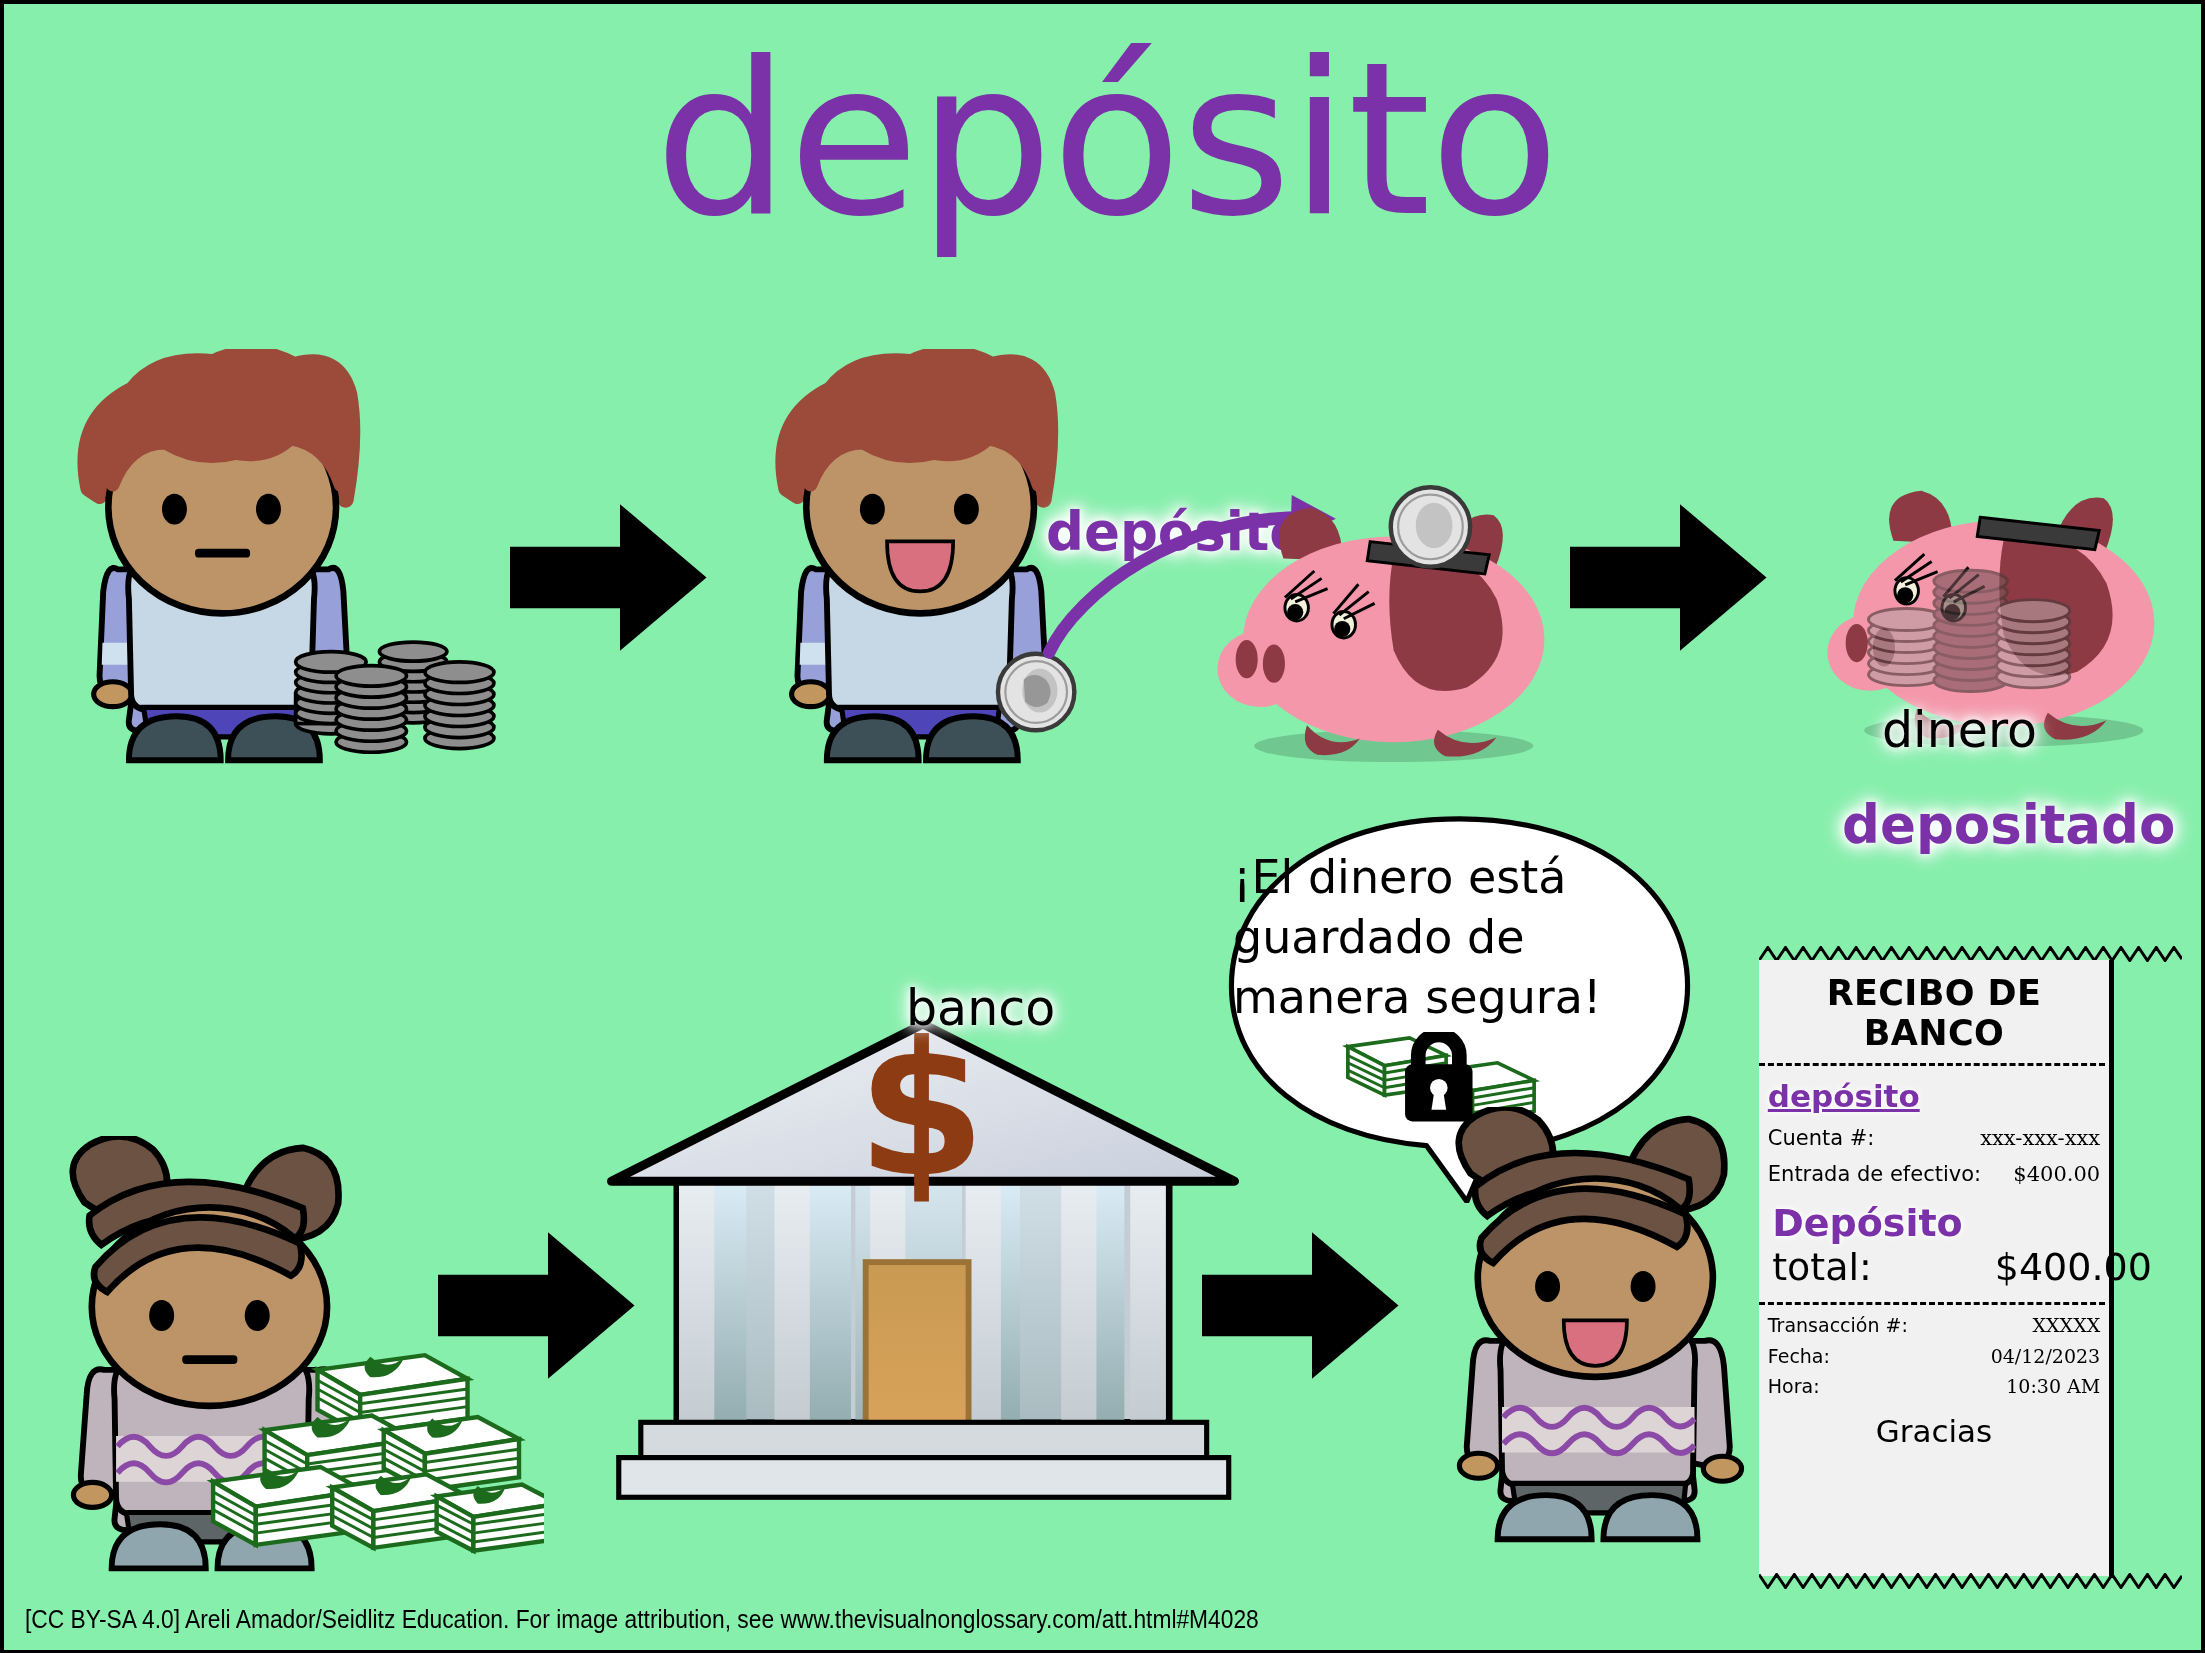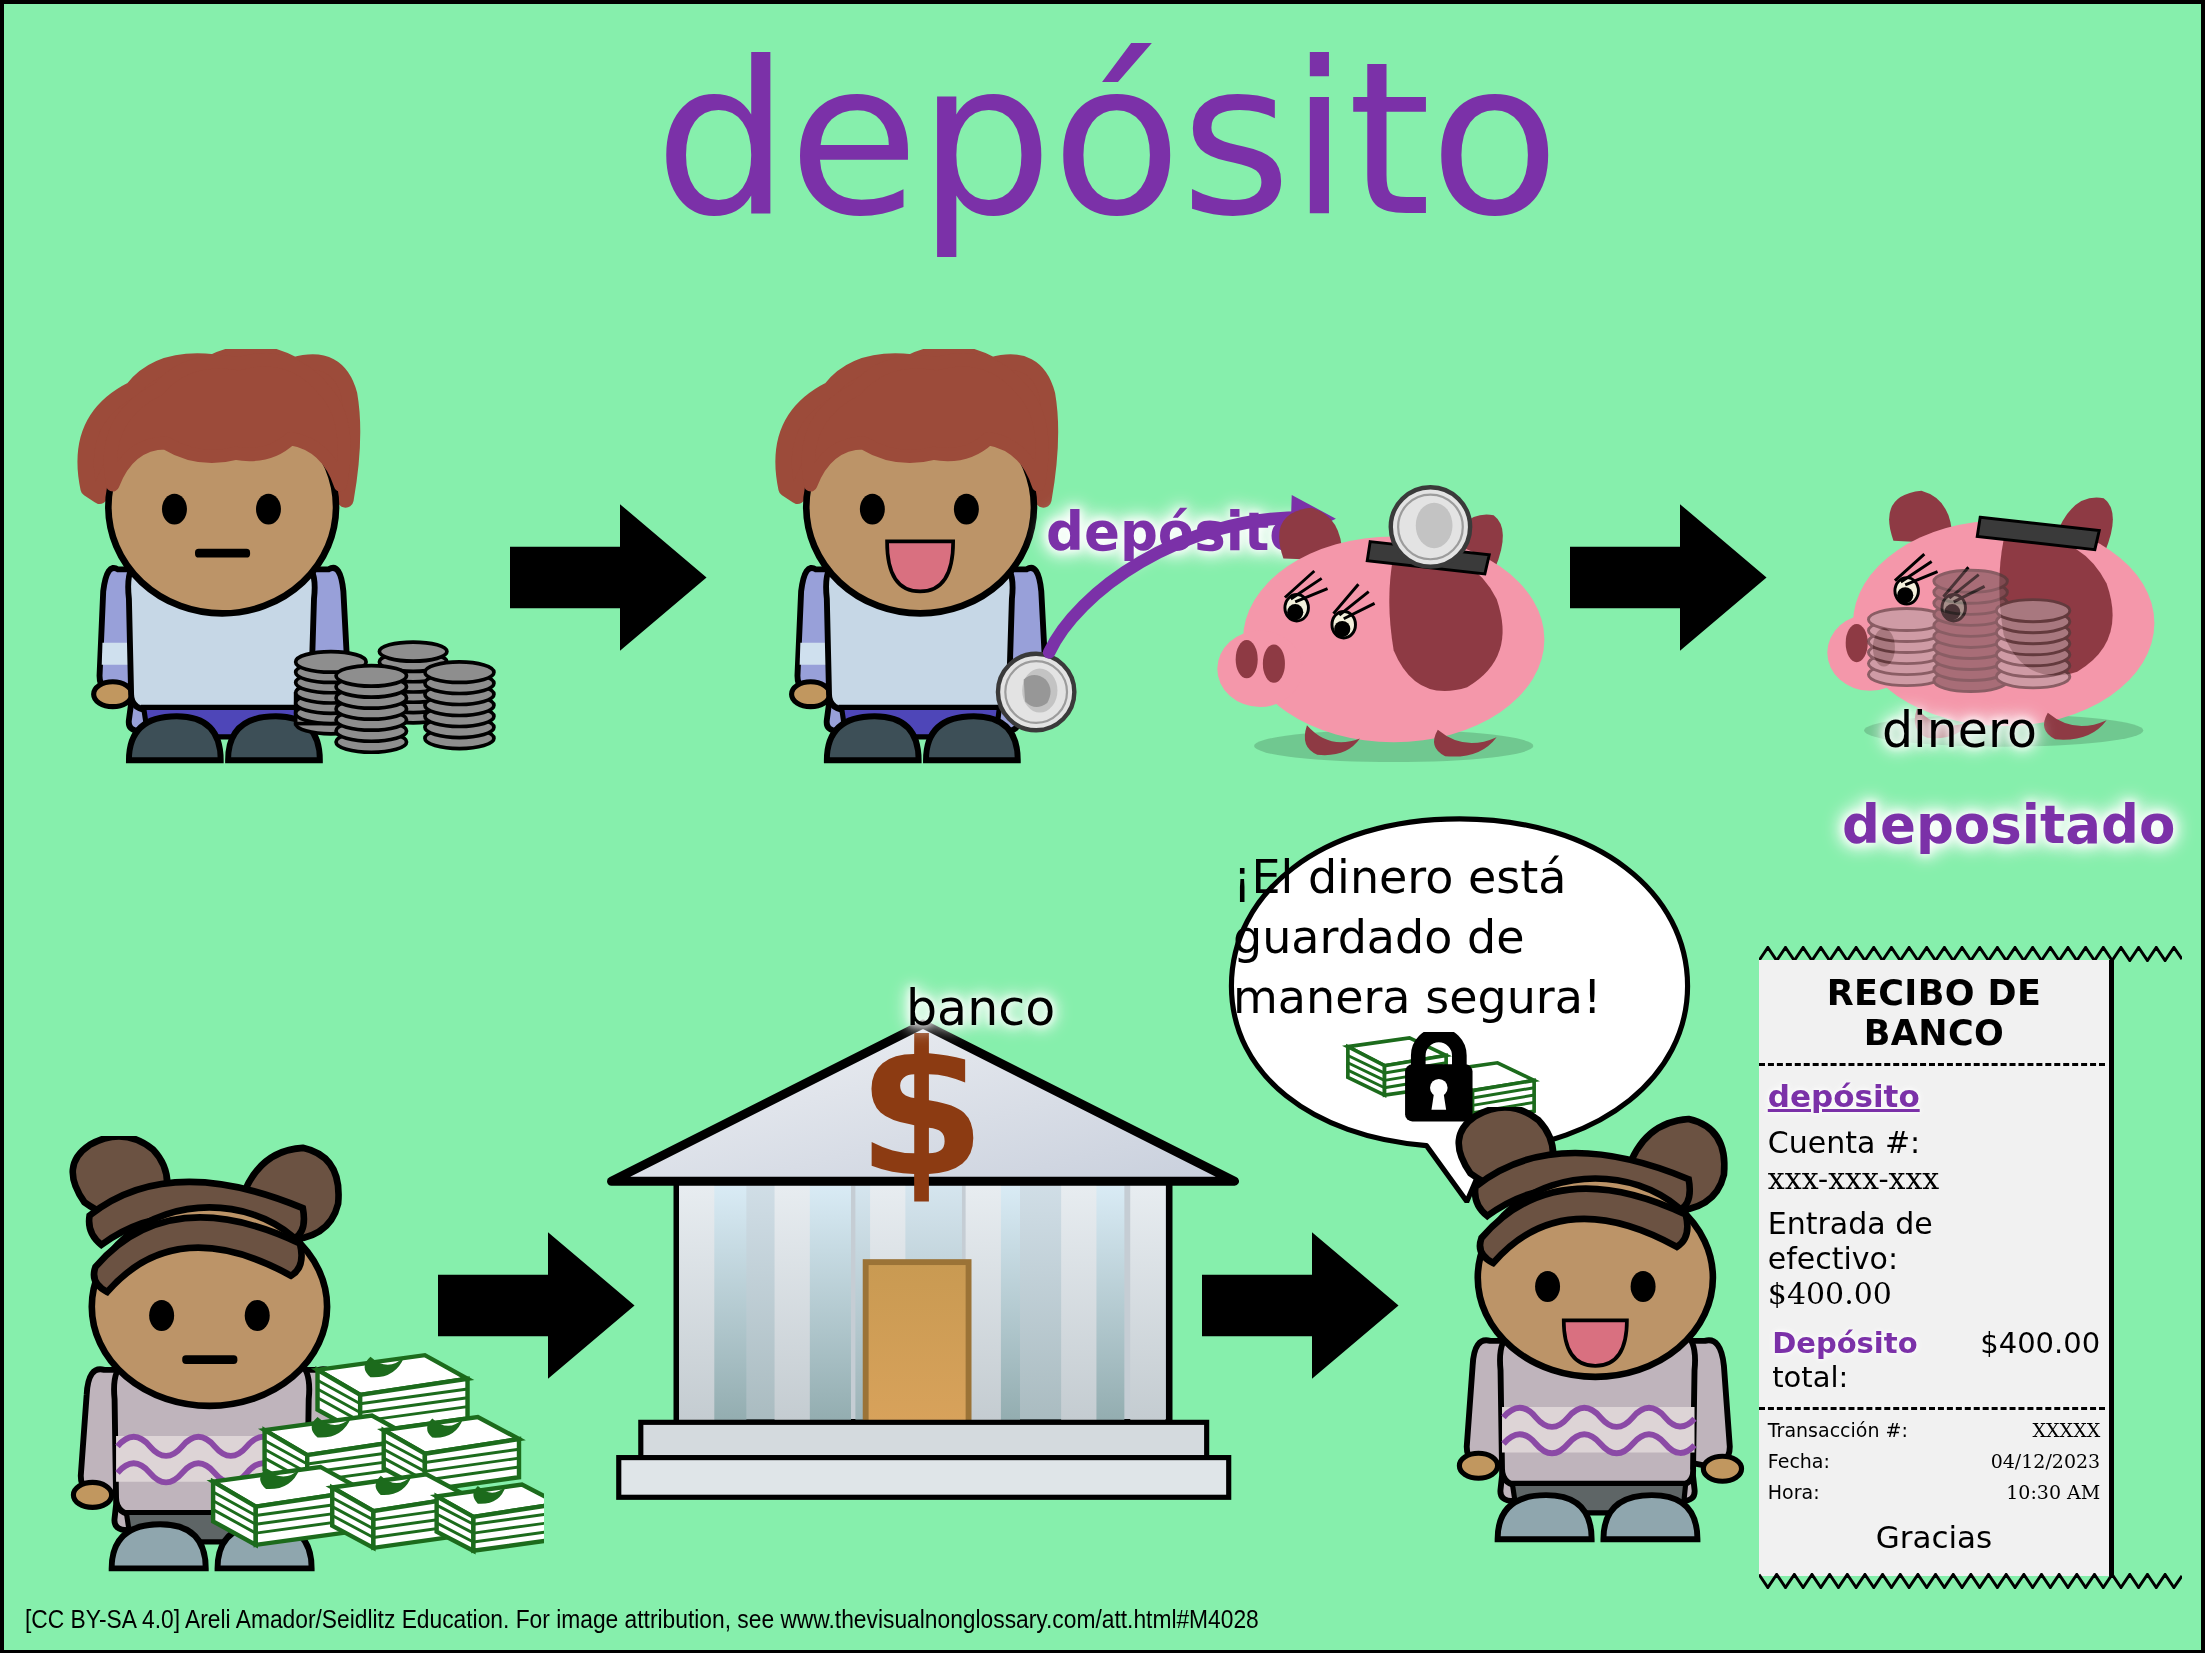--- a/index.html
+++ b/index.html
@@ -66,27 +66,27 @@
     border-top:3.7px dashed #000;margin:10.3px 4.4px 0 0;
   }
   .r-word{
     color:#7B31A8;font-weight:bold;font-size:31px;
     text-decoration:underline;
     margin:11.8px 0 2.9px 8.8px;
     text-shadow:0 0 4.4px #fff,0 0 8.8px #fff;
   }
   .r-row{
     display:flex;justify-content:space-between;align-items:flex-start;
-    font-size:30px;margin:11.8px 8.8px 0 8.8px;flex-direction:column;
+    font-size:21px;margin:11.8px 8.8px 0 8.8px;
   }
   .r-row .lbl{text-align:left;max-width:221px;line-height:1.15;}
   .r-row .val{text-align:right;font-family:"DejaVu Serif",serif;white-space:nowrap;}
   .r-total{
-    display:flex;justify-content:space-between;align-items:flex-start;
-    font-size:29px;margin:14.7px 8.8px 0 13.2px;
+    display:flex;justify-content:space-between;align-items:flex-end;
+    font-size:38px;margin:14.7px 8.8px 0 13.2px;gap:32px;
   }
   .r-total .k{color:#7B31A8;font-weight:bold;text-shadow:0 0 4.4px #fff,0 0 8.8px #fff;}
   .r-line{font-size:19px;margin:8.8px 8.8px 0 8.8px;display:flex;justify-content:space-between;}
   .r-line .v{font-family:"DejaVu Serif",serif;}
   .r-thanks{text-align:center;font-size:31px;margin-top:16px;}
 
   
   .attrib{
     position:absolute;left:20.6px;bottom:14.7px;
     font-size:26.5px;color:#000;

